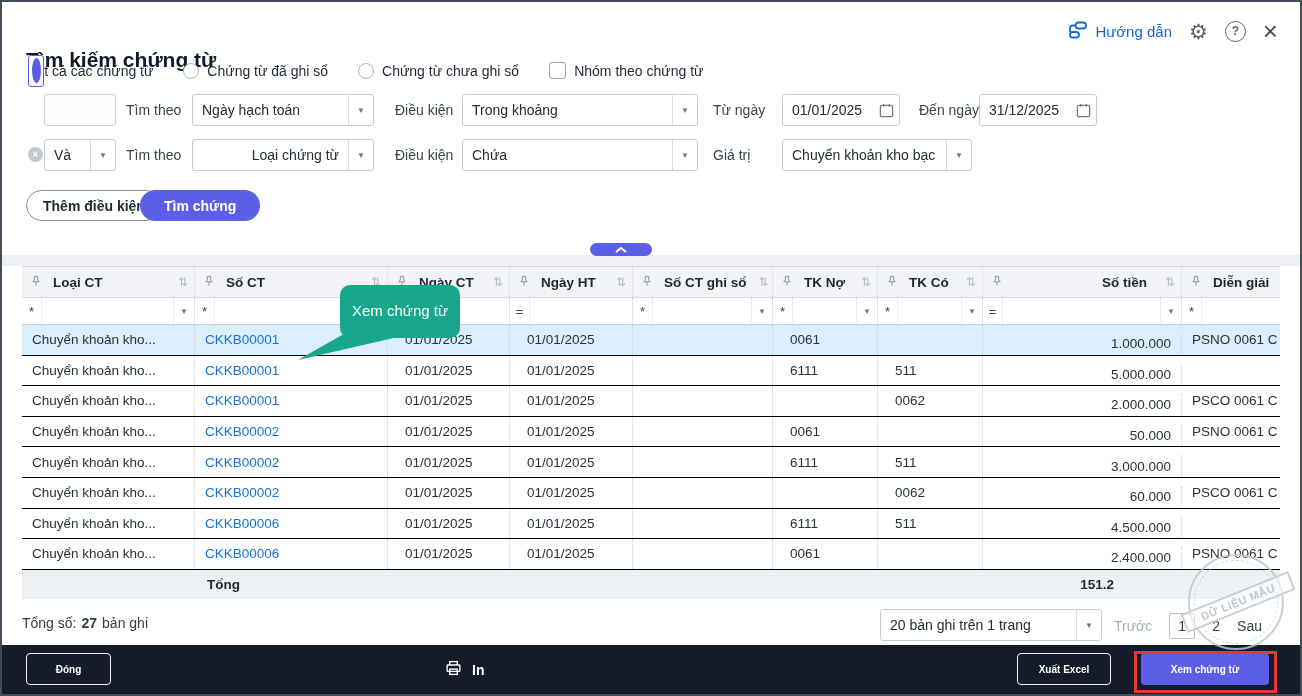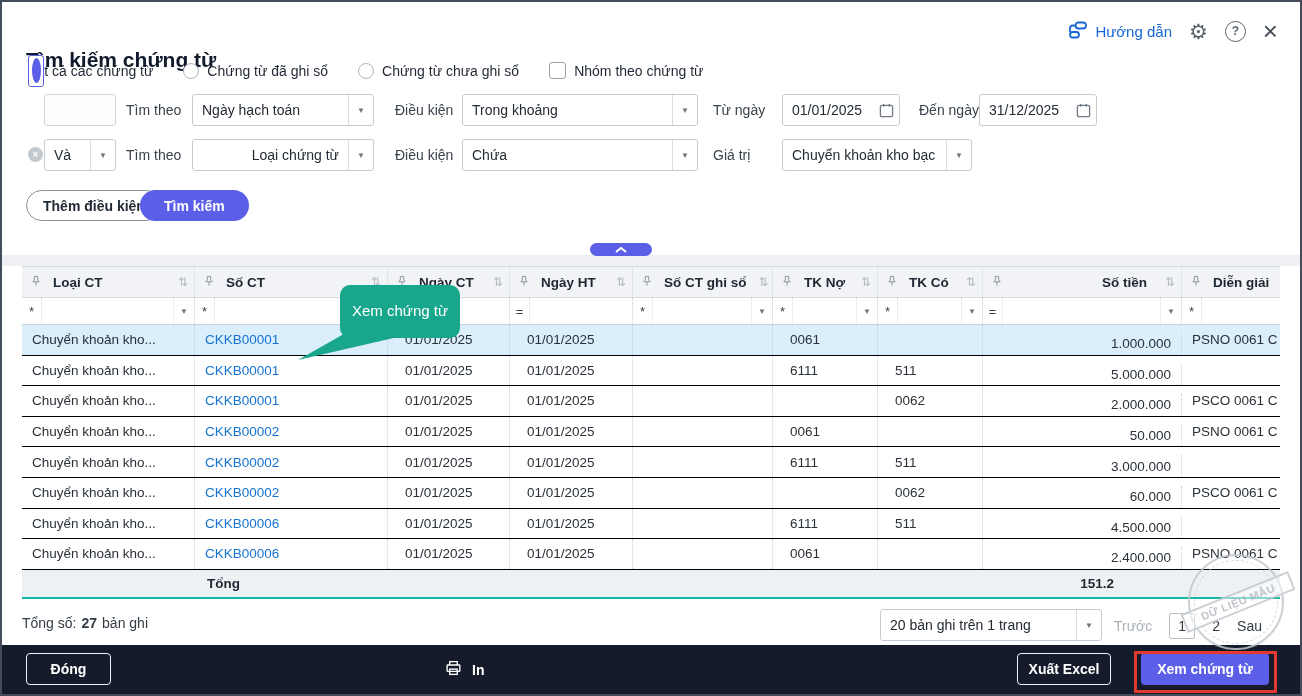--- a/index.html
+++ b/index.html
@@ -62,21 +62,21 @@
   .fop{width:19px;display:flex;align-items:center;justify-content:center;color:#3c434c;font-size:13px;}
   .finput{flex:1;border-left:1px dotted #dde0e4;}
   .farr{width:20px;border-left:1px dotted #dde0e4;display:flex;align-items:center;justify-content:center;color:#6d757e;cursor:pointer;}
   .trow{display:flex;height:30.6px;border-bottom:1px solid #000000;box-sizing:border-box;background:#fff;cursor:pointer;}
   .trow.hl{background:var(--row-highlight,#dbeefb);}
   .tcell{display:flex;align-items:center;padding:0 10px;border-right:1px dotted #ccd1d6;
          white-space:nowrap;overflow:hidden;flex-shrink:0;box-sizing:border-box;color:#2a3138;}
   .tcell.link{color:var(--link,#1673d2);}
   .tcell.num{justify-content:flex-end;margin-top:8px;}
   .tcell.padl{padding-left:17px;}
-  .totrow{display:flex;height:30px;background:#eef1f4;border-bottom:3px solid #14b8a6;box-sizing:border-box;font-weight:700;color:#1d2631;}
+  .totrow{display:flex;height:30px;background:#eef1f4;border-bottom:1px solid #14b8a6;box-sizing:border-box;font-weight:700;color:#1d2631;}
   .tot{display:flex;align-items:center;padding:0 12px;box-sizing:border-box;flex-shrink:0;white-space:nowrap;overflow:hidden;}
   .tot.num{justify-content:flex-end;padding-right:68px;}
   
   #tooltip{position:absolute;left:338px;top:283px;width:120px;height:53px;background:var(--tooltip-green,#18a78c);
       border-radius:10px;color:#fff;font-size:15px;display:flex;align-items:center;justify-content:center;
       text-align:center;line-height:1.35;z-index:30;padding:2px 6px;box-sizing:border-box;}
   #tooltip-tail{position:absolute;left:296px;top:330px;width:112px;height:28px;background:var(--tooltip-green,#18a78c);
       clip-path:polygon(0 100%,44% 0,100% 8%);z-index:29;}
   
   #watermark{position:absolute;left:1186px;top:552px;width:96px;height:96px;z-index:25;opacity:.85;pointer-events:none;}
@@ -90,21 +90,21 @@
   #footer-left b{font-weight:700;}
   #pager{position:absolute;left:1112px;top:608px;height:32px;display:flex;align-items:center;gap:17px;font-size:14px;}
   .pg-prev{color:#a9b0b8;cursor:pointer;}
   .pg-num{color:#333b44;cursor:pointer;}
   .pg-num.active{border:1px solid #b9bfc6;border-radius:2px;width:24px;height:24px;display:flex;
       align-items:center;justify-content:center;}
   .pg-next{color:#333b44;cursor:pointer;}
   
   #bbar{position:absolute;left:0;bottom:0;width:100%;height:49px;background:var(--bottombar,#151b2a);}
   .bbtn{position:absolute;top:8px;height:32px;border-radius:4px;display:flex;align-items:center;justify-content:center;
-        font-size:14px;font-weight:700;color:#fff;box-sizing:border-box;cursor:pointer;text-align:center;}
+        font-size:10px;font-weight:700;color:#fff;box-sizing:border-box;cursor:pointer;text-align:center;}
   #btn-close{left:24px;width:85px;border:1px solid #eef1f5;background:transparent;}
   #print-group{position:absolute;left:442px;top:0;height:49px;display:flex;align-items:center;gap:9px;
         color:#fff;font-size:14px;font-weight:700;cursor:pointer;}
   #btn-excel{left:1015px;width:94px;border:1px solid #eef1f5;background:transparent;}
   #btn-view{left:1139px;width:128px;background:var(--accent,#5b5fe8);}
   #annot{position:absolute;left:1132px;top:649px;width:143px;height:42px;border:3px solid var(--annotation-red,#e4392e);
         box-sizing:border-box;z-index:40;pointer-events:none;}
 </style>
 </head>
 <body>
@@ -196,21 +196,21 @@
     <span class="txt">Chứa</span>
     <span class="arr"></span>
   </div>
   <div class="flabel" style="left:711px;top:137px;">Giá trị</div>
   <div class="sel" style="left:780px;top:137px;width:190px;">
     <span class="txt">Chuyển khoản kho bạc</span>
     <span class="arr"></span>
   </div>
 
   <div class="btn-outline-pill" style="left:24px;top:188px;">Thêm điều kiện</div>
-  <div class="btn-fill-pill" style="left:138px;top:188px;">Tìm kiếm</div>
+  <div class="btn-fill-pill" style="left:138px;top:188px;">Tìm chứng</div>
 
   <div id="band"></div>
   <div id="collapse">
     <svg width="12" height="6" viewBox="0 0 12 6" fill="none" stroke="#fff" stroke-width="2">
         <polyline points="1,5 6,1 11,5"></polyline>
       </svg>
   </div>
 
   <div id="tbl">
     <div class="hrow" id="thead-row">

